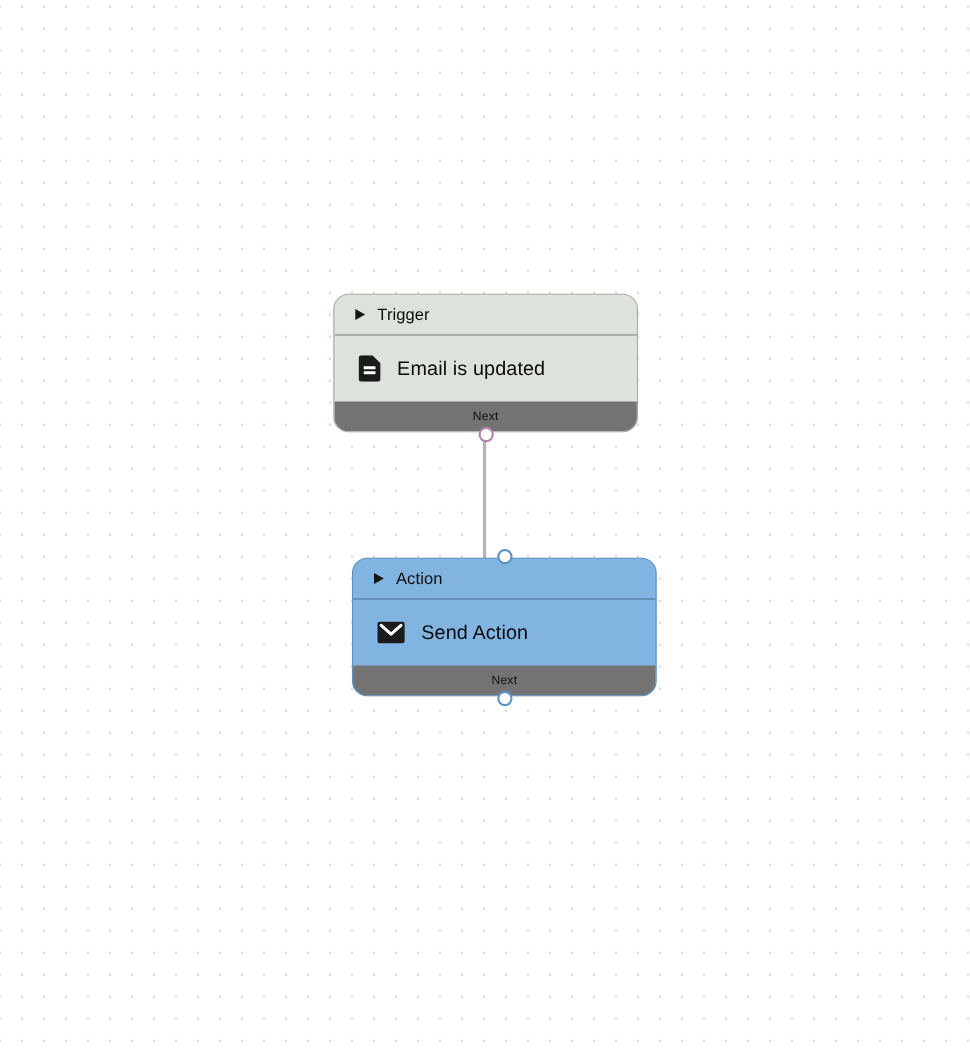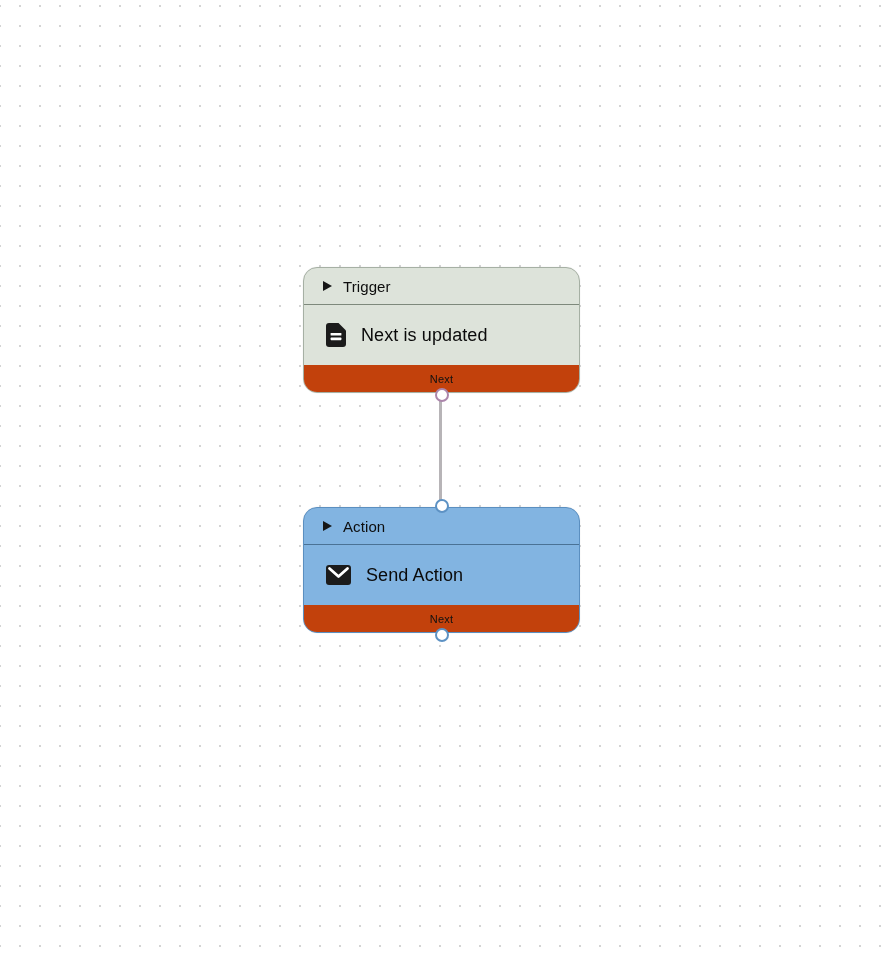--- a/index.html
+++ b/index.html
@@ -27,21 +27,21 @@
     width: 3px;
     height: 114px;
     background: #b7b4b7;
     border-radius: 2px;
     z-index: 0;
   }
 
   
   .node { position: absolute; width: 277px; z-index: 1; }
   .node-trigger { left: 303px; top: 267px; }
-  .node-action  { left: 303px; top: 507px; }
+  .node-action  { left: 320px; top: 507px; }
 
   .card {
     width: 277px;
     height: 126px;
     border-radius: 14px;
     overflow: hidden;
     display: flex;
     flex-direction: column;
     box-shadow: 0 0 0 0.5px rgba(0,0,0,0.04);
   }
@@ -81,21 +81,21 @@
   .node-icon { display: flex; align-items: center; }
   .title-label {
     font-size: 18px;
     color: #0a0a0a;
     letter-spacing: 0.1px;
   }
 
   .card-footer {
     flex: 0 0 27px;
     height: 27px;
-    background: #c2410c;
+    background: #737373;
     display: flex;
     align-items: center;
     justify-content: center;
   }
   .next-label {
     font-size: 11px;
     color: #111111;
     letter-spacing: 0.2px;
   }
 
@@ -128,21 +128,21 @@
         <span class="type-label">Trigger</span>
       </div>
       <div class="card-body">
         <span class="node-icon">
           <svg width="20" height="24" viewBox="0 0 20 24" aria-hidden="true">
             <path d="M3 0 h9.5 L20 7.5 V21 a3 3 0 0 1 -3 3 H3 a3 3 0 0 1 -3 -3 V3 a3 3 0 0 1 3 -3 z" fill="#1b1b1b"></path>
             <rect x="4.6" y="10" width="10.8" height="2.6" rx="0.6" fill="#ffffff"></rect>
             <rect x="4.6" y="14.6" width="10.8" height="2.6" rx="0.6" fill="#ffffff"></rect>
           </svg>
         </span>
-        <span class="title-label">Next is updated</span>
+        <span class="title-label">Email is updated</span>
       </div>
       <div class="card-footer">
         <span class="next-label">Next</span>
       </div>
     </div>
     <span class="port port-out"></span>
   </div>
 
   <div class="node node-action">
     <span class="port port-in"></span>

